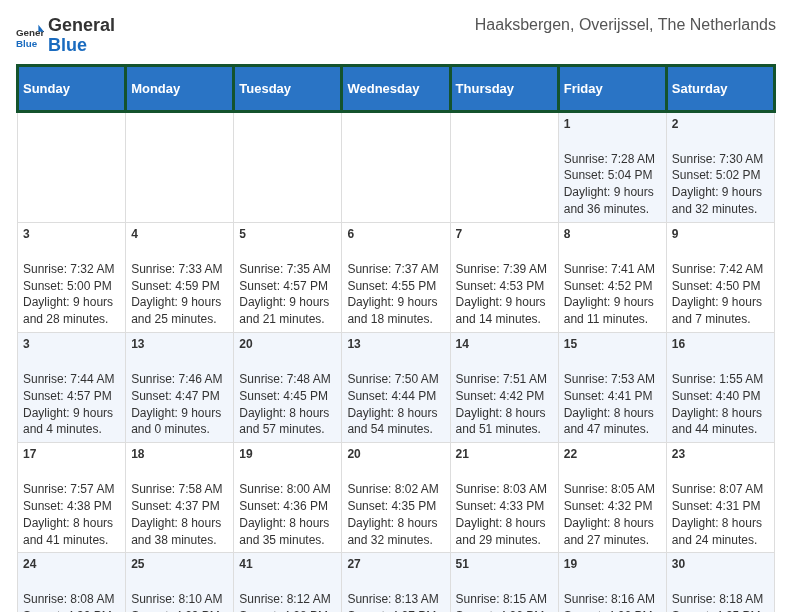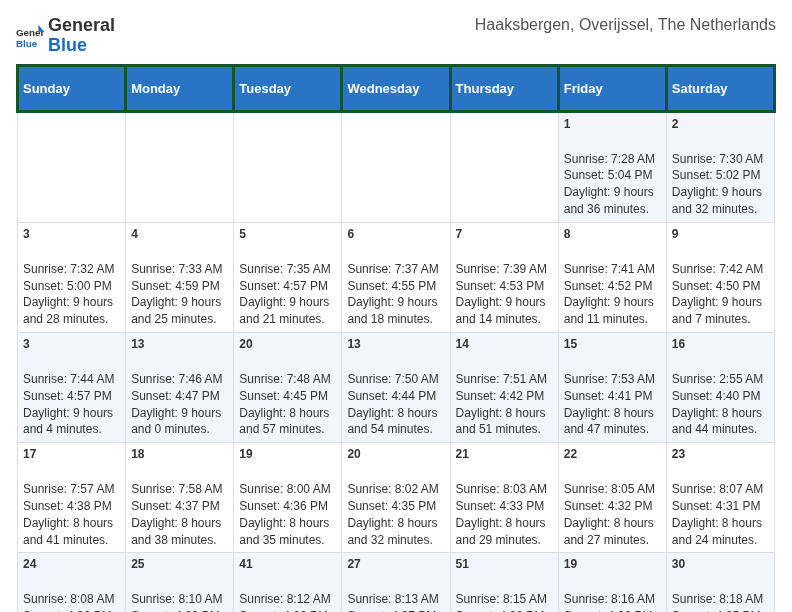--- a/index.html
+++ b/index.html
@@ -227,21 +227,21 @@
 Daylight: 8 hours and 51 minutes.</div>
         </td>
         <td>
           <span class="day-number">15</span>
           <div class="cell-content">Sunrise: 7:53 AM
 Sunset: 4:41 PM
 Daylight: 8 hours and 47 minutes.</div>
         </td>
         <td>
           <span class="day-number">16</span>
-          <div class="cell-content">Sunrise: 2:55 AM
+          <div class="cell-content">Sunrise: 1:55 AM
 Sunset: 4:40 PM
 Daylight: 8 hours and 44 minutes.</div>
         </td>
       </tr>
       <tr>
         <td>
           <span class="day-number">17</span>
           <div class="cell-content">Sunrise: 7:57 AM
 Sunset: 4:38 PM
 Daylight: 8 hours and 41 minutes.</div>

